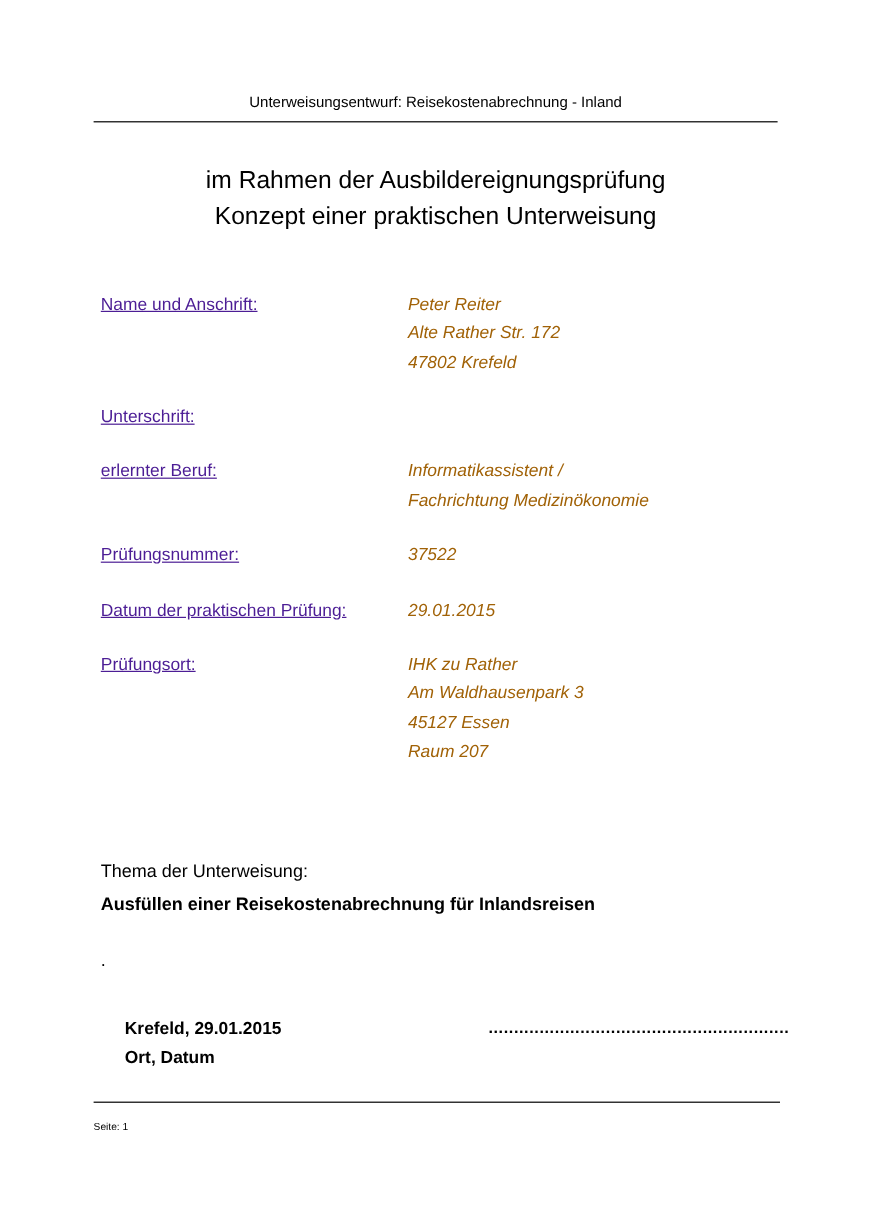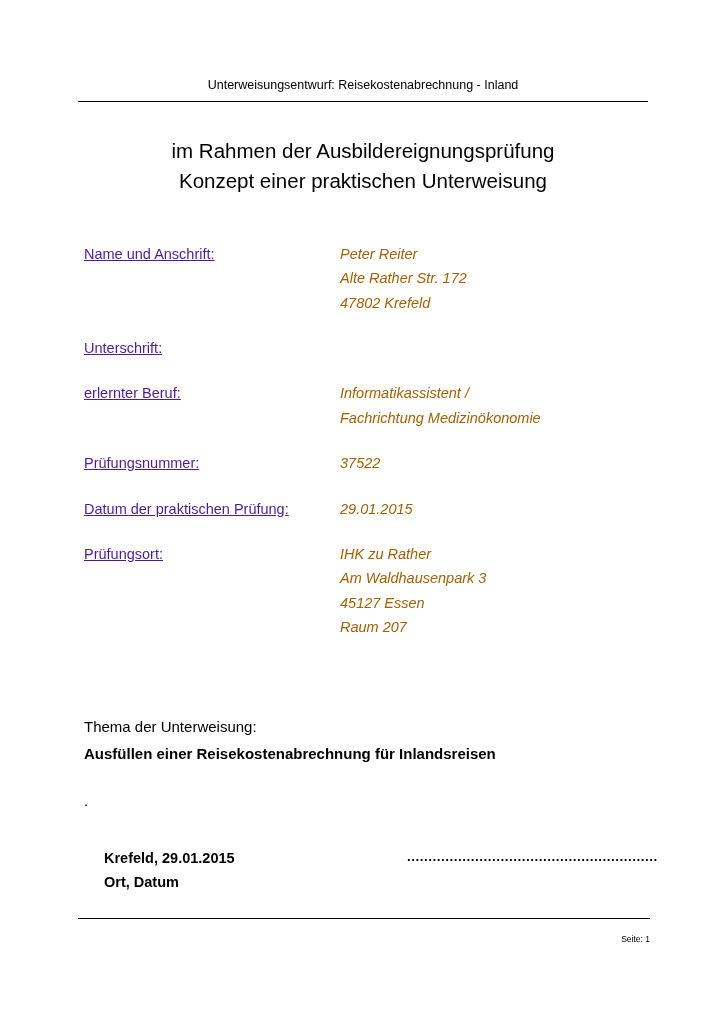--- a/index.html
+++ b/index.html
@@ -146,21 +146,21 @@
     top: 918px;
     left: 78px;
     width: 572px;
     border-bottom: 1px solid #000;
   }
   .footer-text {
     position: absolute;
     top: 934px;
     left: 78px;
     width: 572px;
-    text-align: right;
+    text-align: left;
     font-size: 8.5px;
     color: #000;
   }
 </style>
 </head>
 <body>
 
 <div class="page">
 
   <div class="header">

